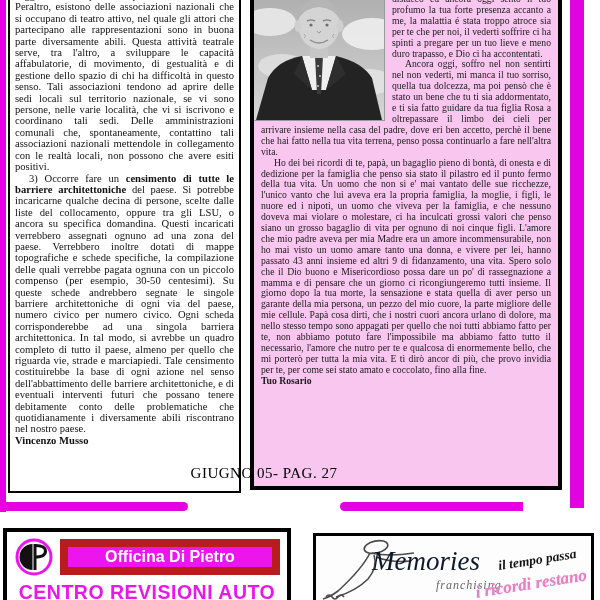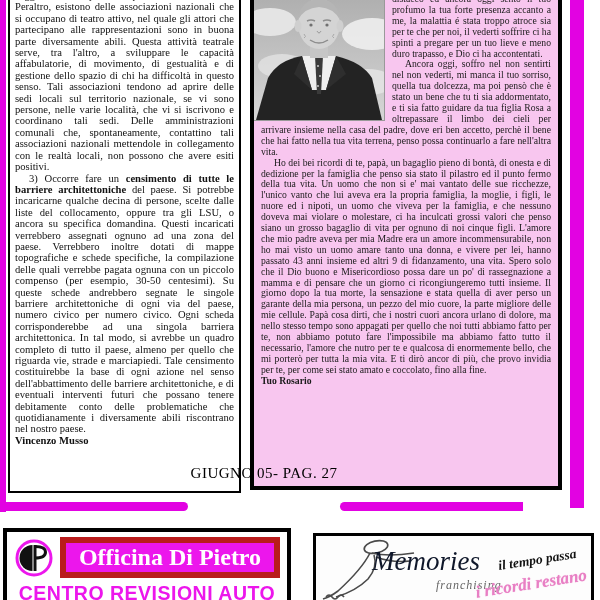--- a/index.html
+++ b/index.html
@@ -48,23 +48,23 @@
   }
 
   
   .ad-officina{
     position:absolute;left:3px;top:528px;width:288px;height:80px;
     border:4px solid #000;box-sizing:border-box;background:#fff;
     padding:5px 7px 0 7px;overflow:hidden;
   }
   .ad-officina .row{display:flex;align-items:center;}
   .ad-title{
-    flex:1;margin-left:6px;background:#ec16ec;border:6px solid #b91c1c;
-    color:#fff;font-family:Liberation Serif, serif;font-weight:bold;
-    font-size:24px;text-align:center;padding:1px 2px;white-space:nowrap;
+    flex:1;margin-left:6px;background:#ec16ec;border:8px solid #b91c1c;
+    color:#fff;font-family:Liberation Sans, sans-serif;font-weight:bold;
+    font-size:16px;text-align:center;padding:1px 2px;white-space:nowrap;
   }
   .ad-sub{
     margin-top:4px;text-align:center;color:#ec16ec;
     font-family:"Liberation Sans",sans-serif;font-weight:bold;font-size:19.5px;
     letter-spacing:.5px;white-space:nowrap;
   }
 
   
   .ad-memories{
     position:absolute;left:313px;top:533px;width:281px;height:70px;

